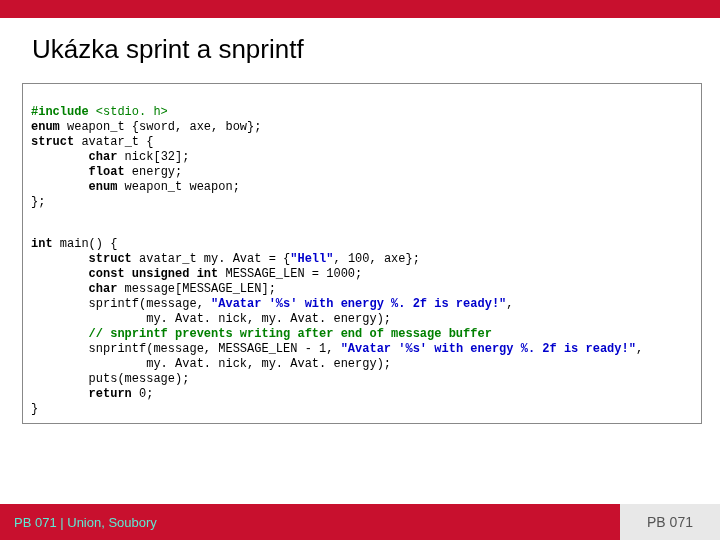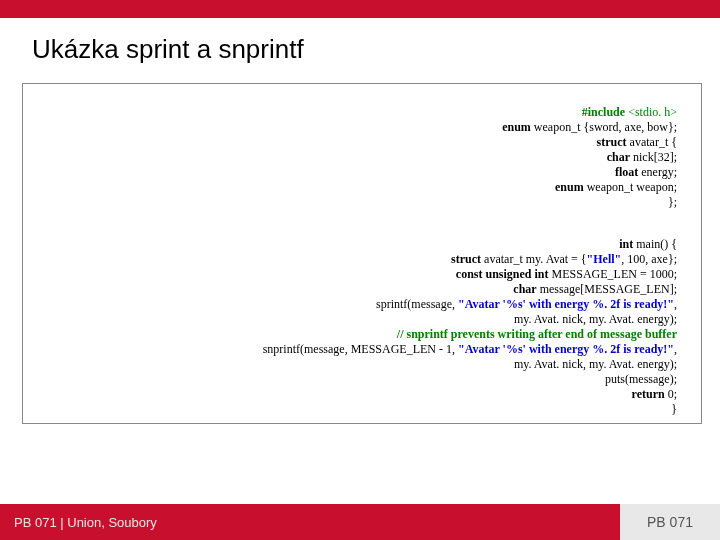--- a/index.html
+++ b/index.html
@@ -20,48 +20,47 @@
     font-size: 26px;
     font-weight: normal;
     color: #000;
     padding: 16px 0 18px 32px;
   }
   .code-box {
     margin: 0 18px 0 22px;
     border: 1px solid #888;
     background: #fff;
     padding: 6px 24px 6px 8px;
-    font-family: Liberation Serif, serif;
+    font-family: Liberation Mono, monospace;
     font-size: 12px;
     line-height: 1.25;
     color: #000;
     white-space: pre;
     overflow: hidden;
-    text-align: right;
   }
   .code-box .kw { font-weight: bold; }
   .code-box .green { color: #008000; }
   .code-box .blue { color: #0000cc; }
   .code-box .cmt { color: #008000; font-weight: bold; }
   .code-box .num { color: #000; }
   .code-box .gap { display:block; height: 12px; }
   .footer {
     position: absolute;
     left: 0;
     bottom: 0;
     width: 100%;
     height: 36px;
   }
   .footer-left {
     position: absolute;
     left: 0; bottom: 0;
     width: 620px;
     height: 36px;
     background: #c8102e;
-    color: #e5e5e5;
+    color: #5eead4;
     font-size: 13px;
     display: flex;
     align-items: center;
     padding-left: 14px;
   }
   .footer-right {
     position: absolute;
     right: 0; bottom: 0;
     width: 100px;
     height: 36px;

